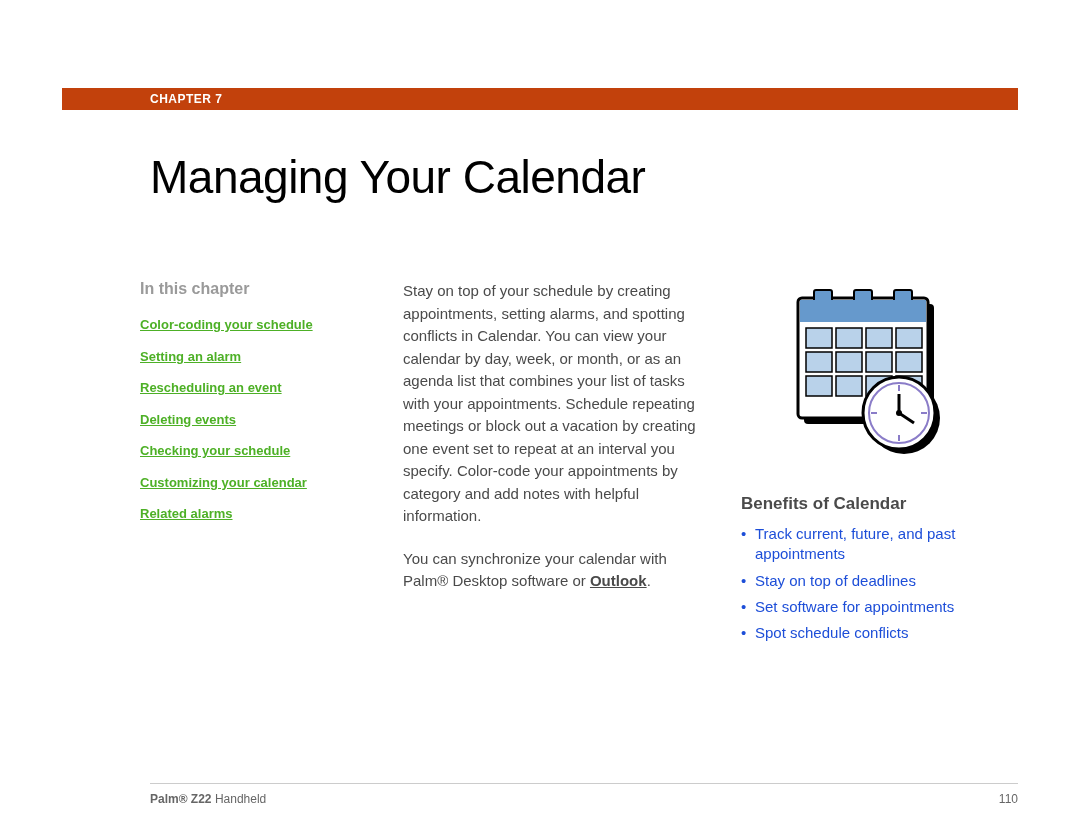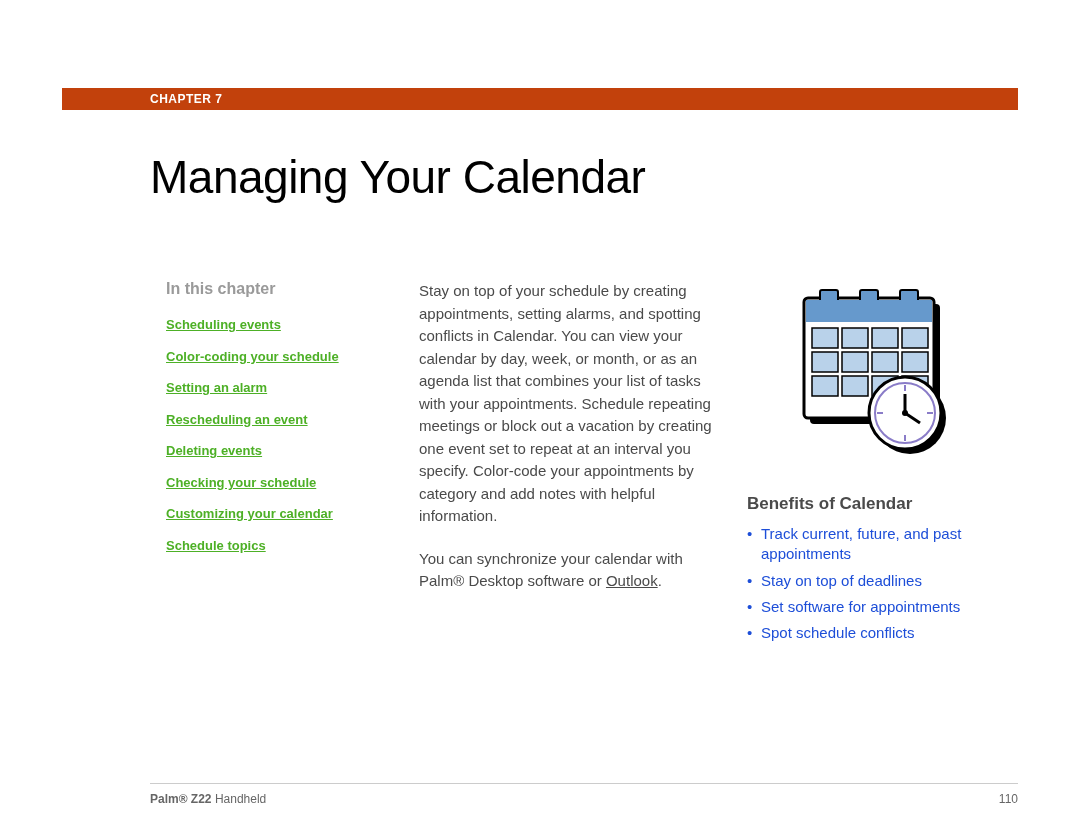--- a/index.html
+++ b/index.html
@@ -33,24 +33,24 @@
     top: 150px;
     left: 150px;
     font-size: 46px;
     font-weight: 300;
     color: #000000;
     letter-spacing: -0.5px;
   }
   .content {
     position: absolute;
     top: 280px;
-    left: 166px;
+    left: 140px;
     right: 62px;
     display: flex;
-    gap: 28px;
+    gap: 38px;
   }
   .sidebar {
     width: 225px;
     flex-shrink: 0;
   }
   .sidebar-heading {
     font-size: 16px;
     font-weight: bold;
     color: #9a9a9a;
     margin-bottom: 18px;
@@ -67,21 +67,21 @@
   }
   .main-col {
     width: 300px;
     flex-shrink: 0;
     font-size: 15px;
     line-height: 1.5;
     color: #4a4a4a;
   }
   .main-col p { margin-bottom: 20px; }
   .main-col .inline-link {
-    font-weight: normal;
+    font-weight: bold;
     text-decoration: underline;
     color: #4a4a4a;
     cursor: pointer;
   }
   .right-col {
     flex-shrink: 0;
     width: 280px;
   }
   .cal-icon {
     margin-bottom: 30px;
@@ -131,28 +131,27 @@
 <div class="chapter-bar">
   <span>CHAPTER 7</span>
 </div>
 
 <h1 class="page-title">Managing Your Calendar</h1>
 
 <div class="content">
 
   <aside class="sidebar">
     <div class="sidebar-heading">In this chapter</div>
-    <a class="toc-link">Scheduling events</a>
     <a class="toc-link">Color-coding your schedule</a>
     <a class="toc-link">Setting an alarm</a>
     <a class="toc-link">Rescheduling an event</a>
     <a class="toc-link">Deleting events</a>
     <a class="toc-link">Checking your schedule</a>
     <a class="toc-link">Customizing your calendar</a>
-    <a class="toc-link">Schedule topics</a>
+    <a class="toc-link">Related alarms</a>
   </aside>
 
   <div class="main-col">
     <p>Stay on top of your schedule by creating appointments, setting alarms, and spotting conflicts in Calendar. You can view your calendar by day, week, or month, or as an agenda list that combines your list of tasks with your appointments. Schedule repeating meetings or block out a vacation by creating one event set to repeat at an interval you specify. Color-code your appointments by category and add notes with helpful information.</p>
     <p>
       <span>You can synchronize your calendar with Palm® Desktop software or </span><a class="inline-link">Outlook</a><span>.</span>
     </p>
   </div>
 
   <div class="right-col">

